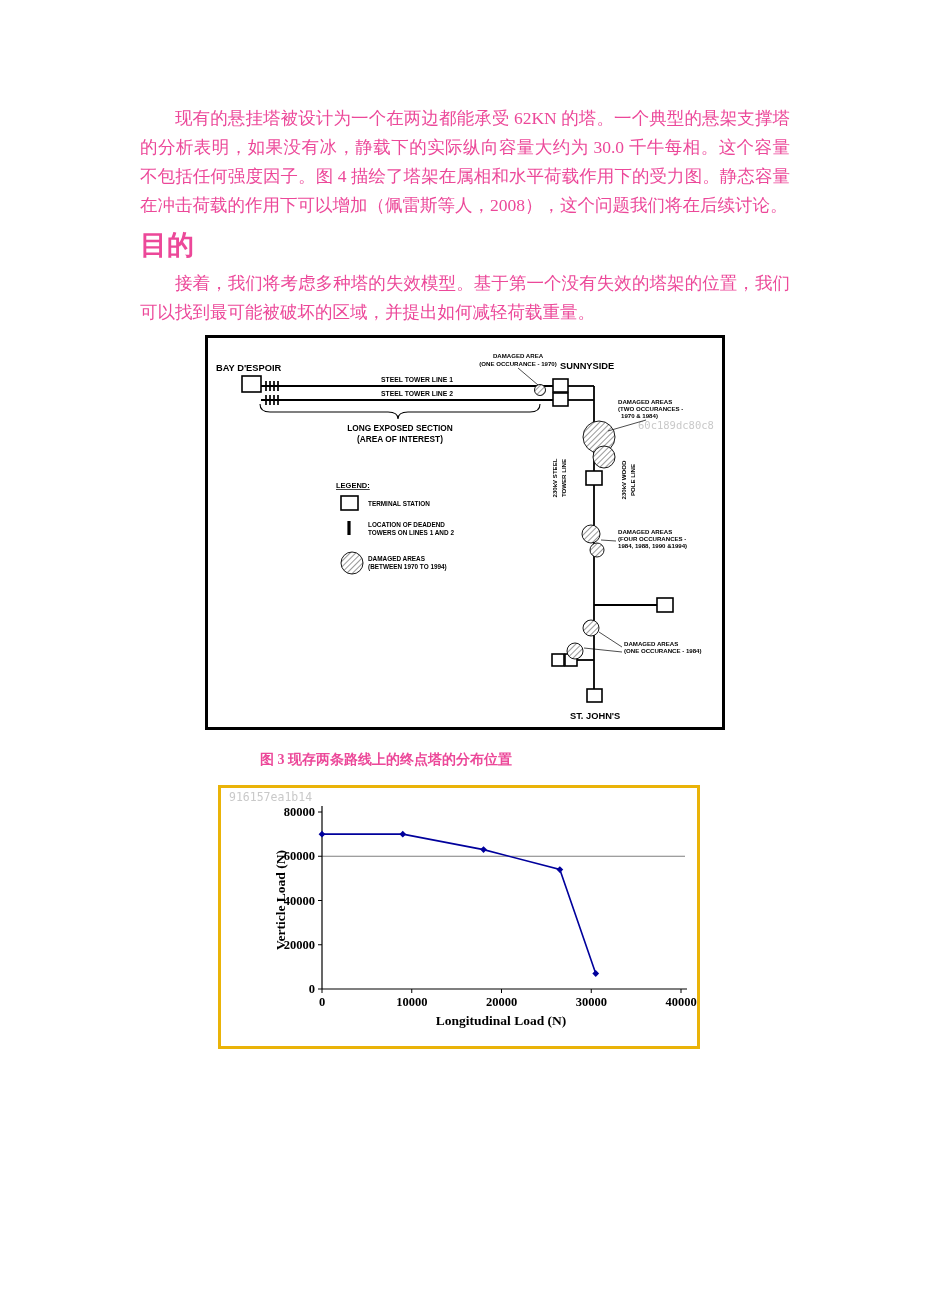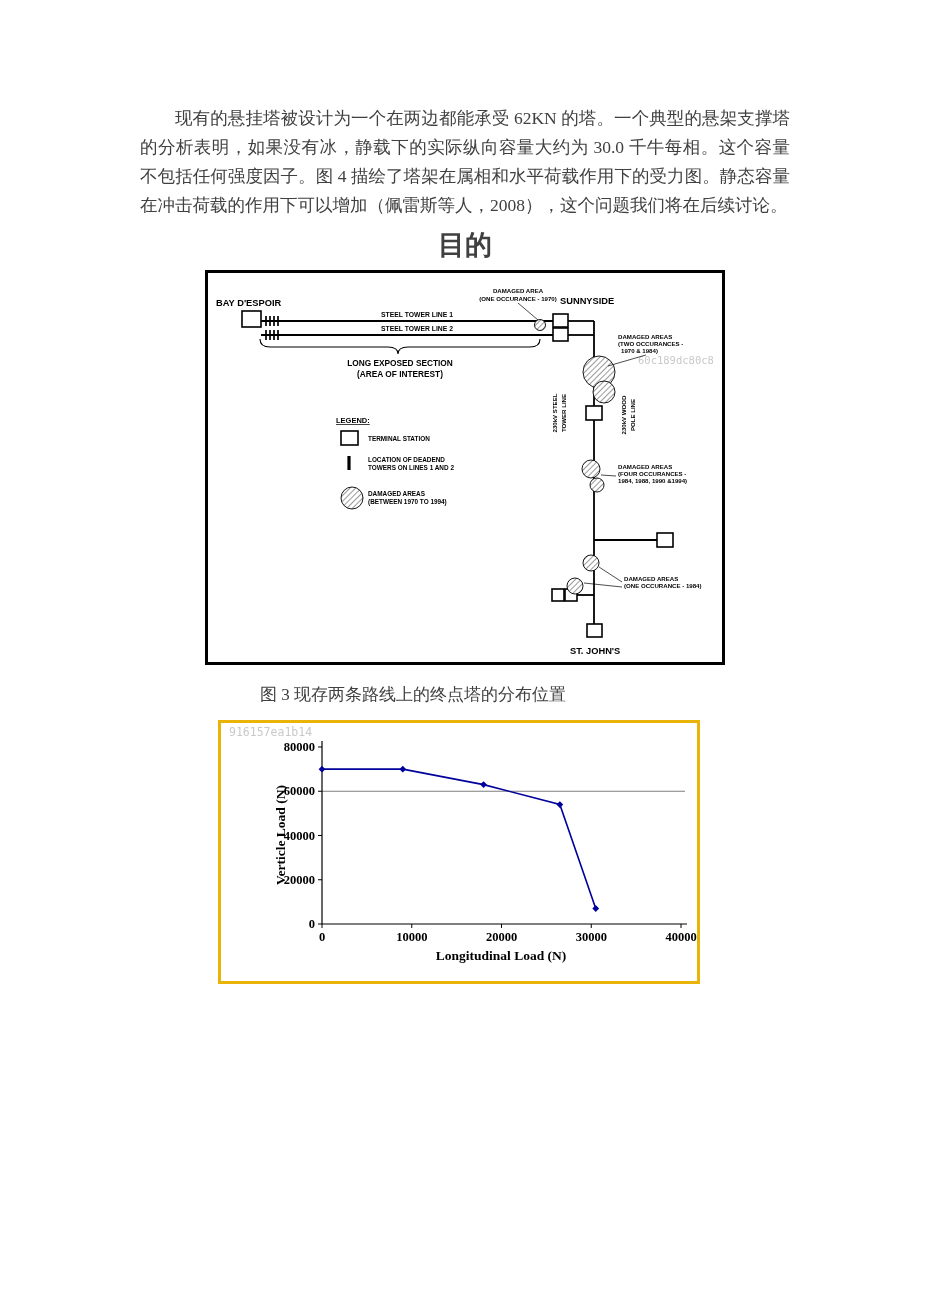--- a/index.html
+++ b/index.html
@@ -1,23 +1,23 @@
 <!DOCTYPE html>
 <html><head>
 <meta charset="utf-8">
 <style>
   html,body{margin:0;padding:0;}
   body{width:926px;height:1310px;background:#ffffff;overflow:hidden;}
-  .page{position:relative;width:926px;height:1310px;font-family:"Liberation Serif","DejaVu Serif",serif;color:#404040;}
+  .page{position:relative;width:926px;height:1310px;font-family:"Liberation Serif","DejaVu Serif",serif;color:#ec4899;}
   .content{padding:104px 136px 0 140px;}
   p.body-text{margin:0;font-size:17.5px;line-height:29px;text-align:justify;text-indent:2em;}
-  h2.heading{margin:9px 0 7px 0;font-family:"Liberation Sans","DejaVu Sans",sans-serif;font-size:27px;line-height:33px;font-weight:bold;text-align:center;}
+  h2.heading{margin:9px 0 7px 0;font-family:"Liberation Sans","DejaVu Sans",sans-serif;font-size:27px;line-height:33px;font-weight:bold;}
   .figure3{margin:8px 0 0 65px;width:514px;height:389px;border:3px solid #000;background:#fff;position:relative;}
   .figure4{margin:14px 0 0 78px;width:476px;height:258px;border:3px solid #eab308;background:#fff;position:relative;}
-  .caption{margin:18px 0 0 120px;font-size:17px;line-height:23px;}
+  .caption{margin:18px 0 0 120px;font-size:14px;line-height:23px;font-weight:bold;}
   .cap4{margin-top:20px;}
   
   .f3t{font-family:"Liberation Sans","DejaVu Sans",sans-serif;font-weight:bold;fill:#000;}
   .t9{font-size:9.3px;}
   .t8{font-size:8.3px;}
   .t7{font-size:6.8px;}
   .t75{font-size:7.5px;}
   .t65{font-size:6.4px;}
   .t6{font-size:6.1px;}
   .und{text-decoration:underline;}
@@ -29,20 +29,21 @@
 </head>
 <body>
 
 <div class="page">
   <div class="content">
 
     <p class="body-text">现有的悬挂塔被设计为一个在两边都能承受 62KN 的塔。一个典型的悬架支撑塔的分析表明，如果没有冰，静载下的实际纵向容量大约为 30.0 千牛每相。这个容量不包括任何强度因子。图 4 描绘了塔架在属相和水平荷载作用下的受力图。静态容量在冲击荷载的作用下可以增加（佩雷斯等人，2008），这个问题我们将在后续讨论。</p>
 
     <h2 class="heading">目的</h2>
 
+    <p class="body-text">接着，我们将考虑多种塔的失效模型。基于第一个没有失效的塔架的位置，我们可以找到最可能被破坏的区域，并提出如何减轻荷载重量。</p>
 
     <div class="figure3">
       <svg width="514" height="389" viewBox="0 0 514 389">
         <defs>
           <pattern id="hatch" width="4" height="4" patternUnits="userSpaceOnUse" patternTransform="rotate(45)">
             <rect width="4" height="4" fill="#ffffff"></rect>
             <line x1="0" y1="0" x2="0" y2="4" stroke="#444" stroke-width="1.1"></line>
           </pattern>
         </defs>
 

